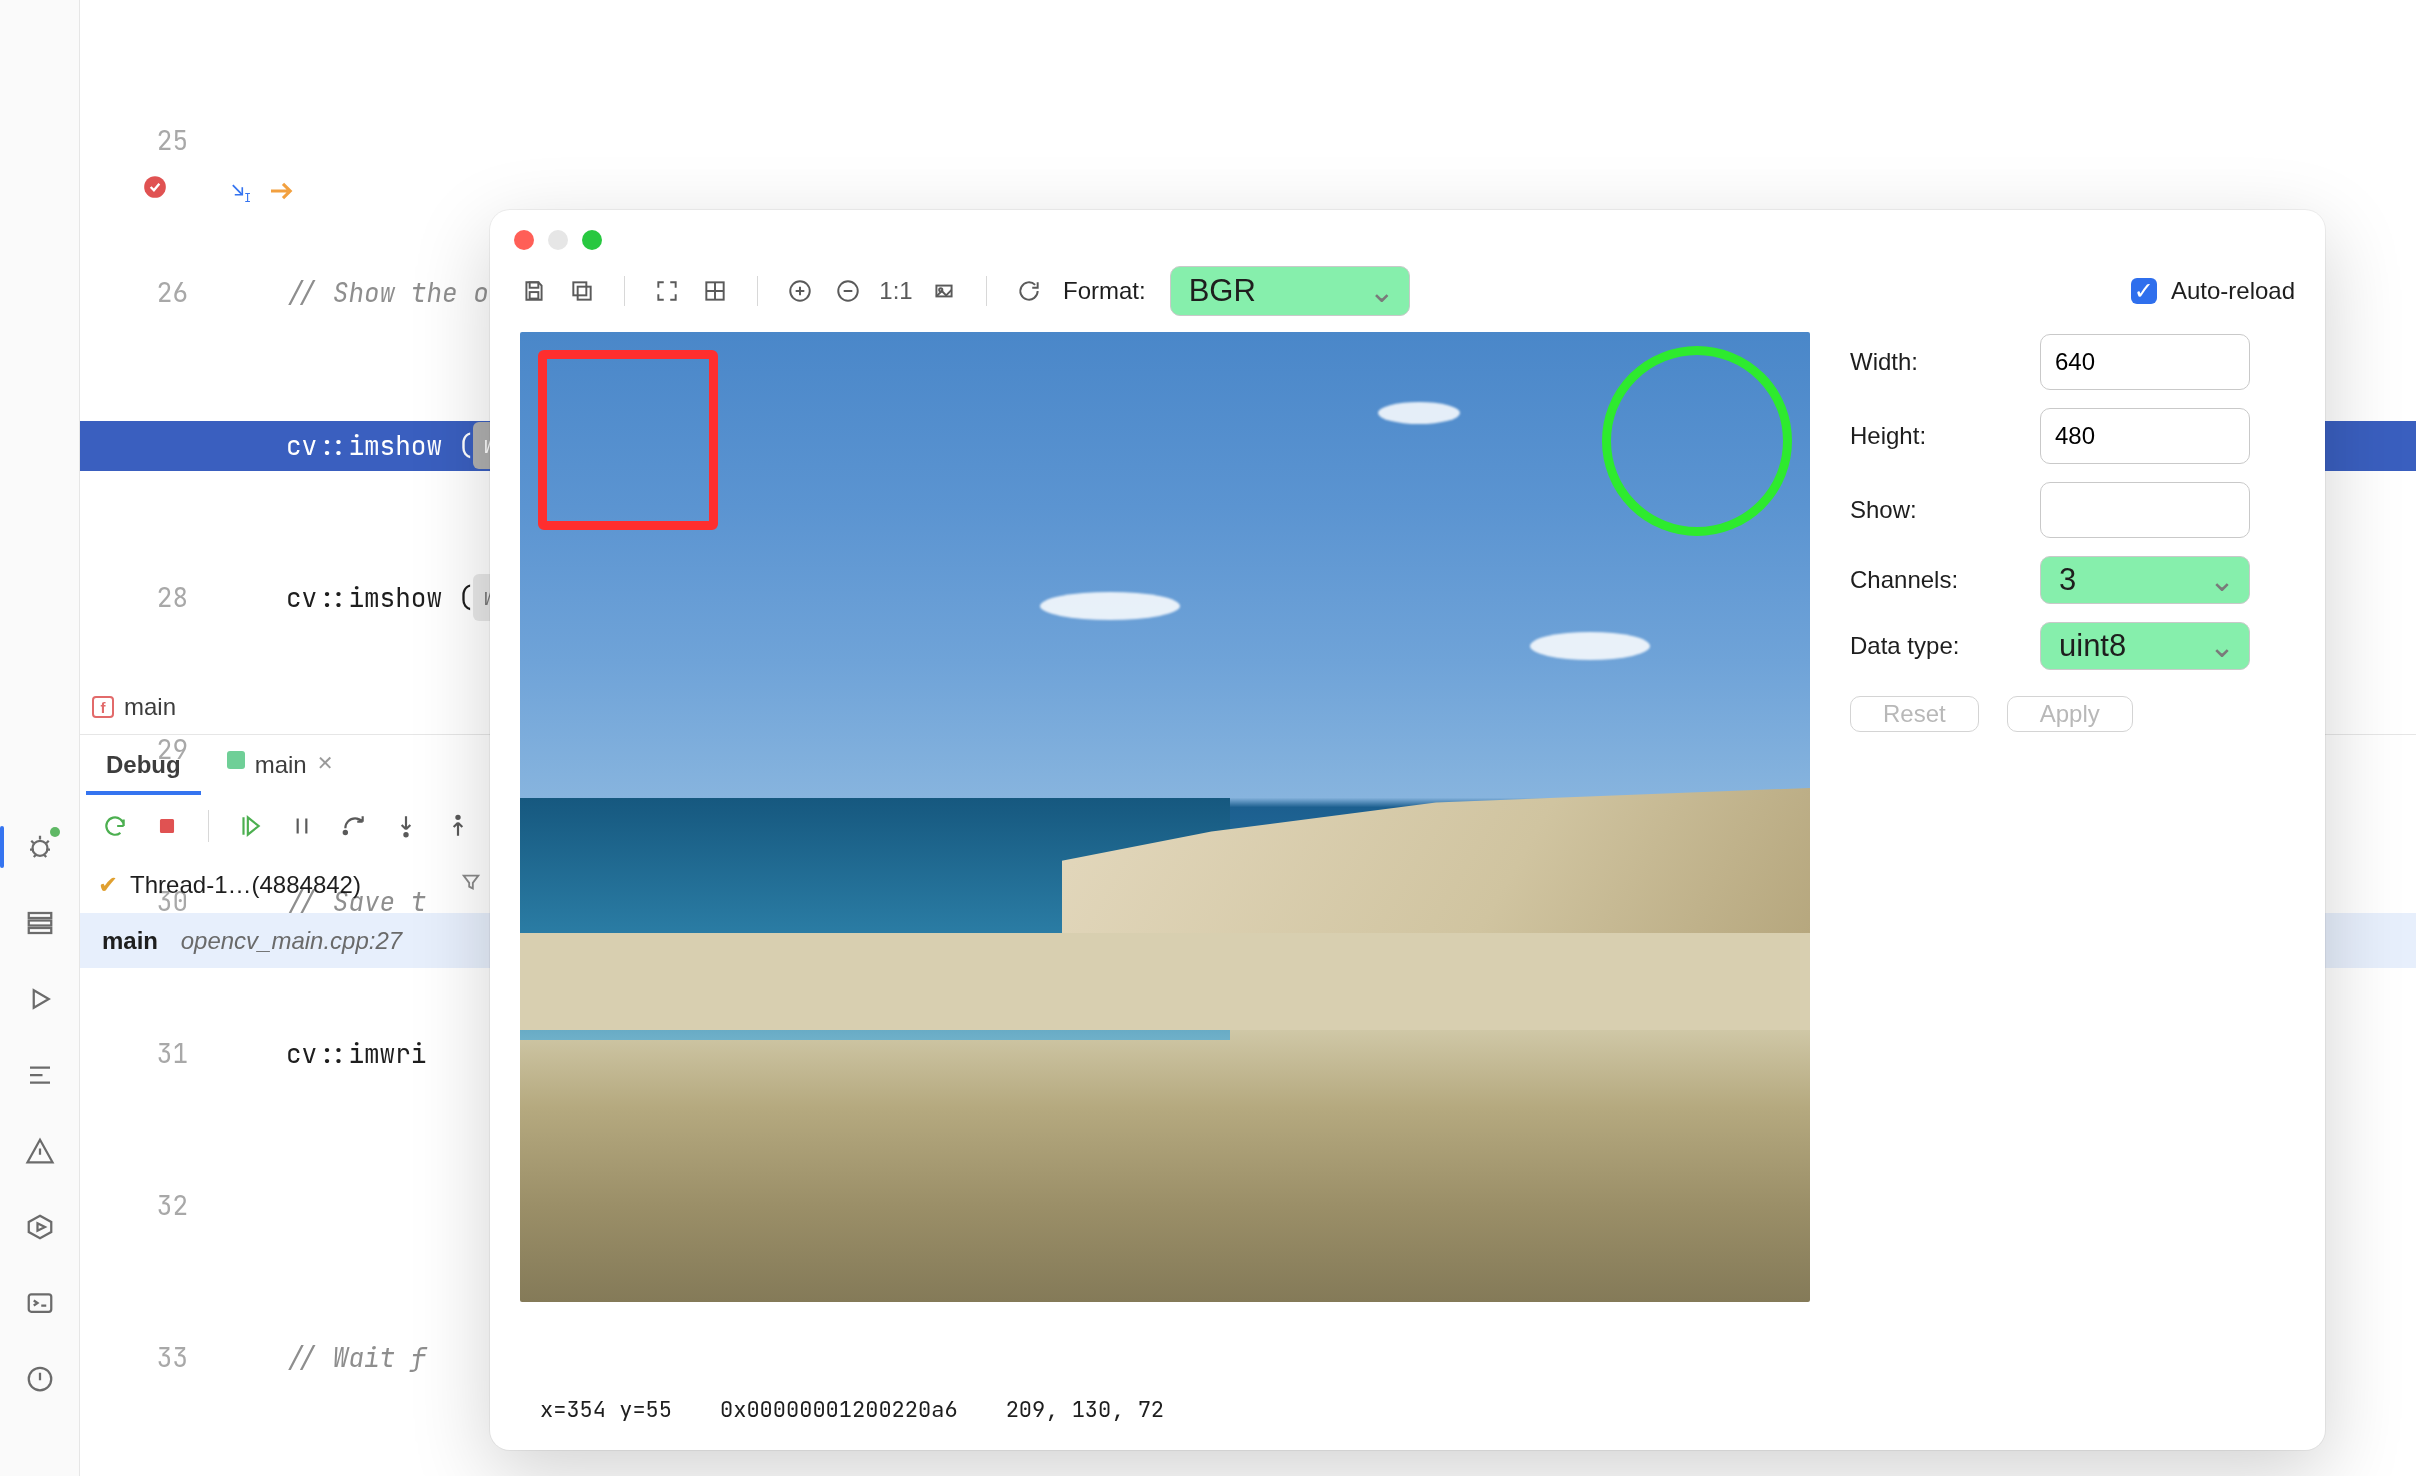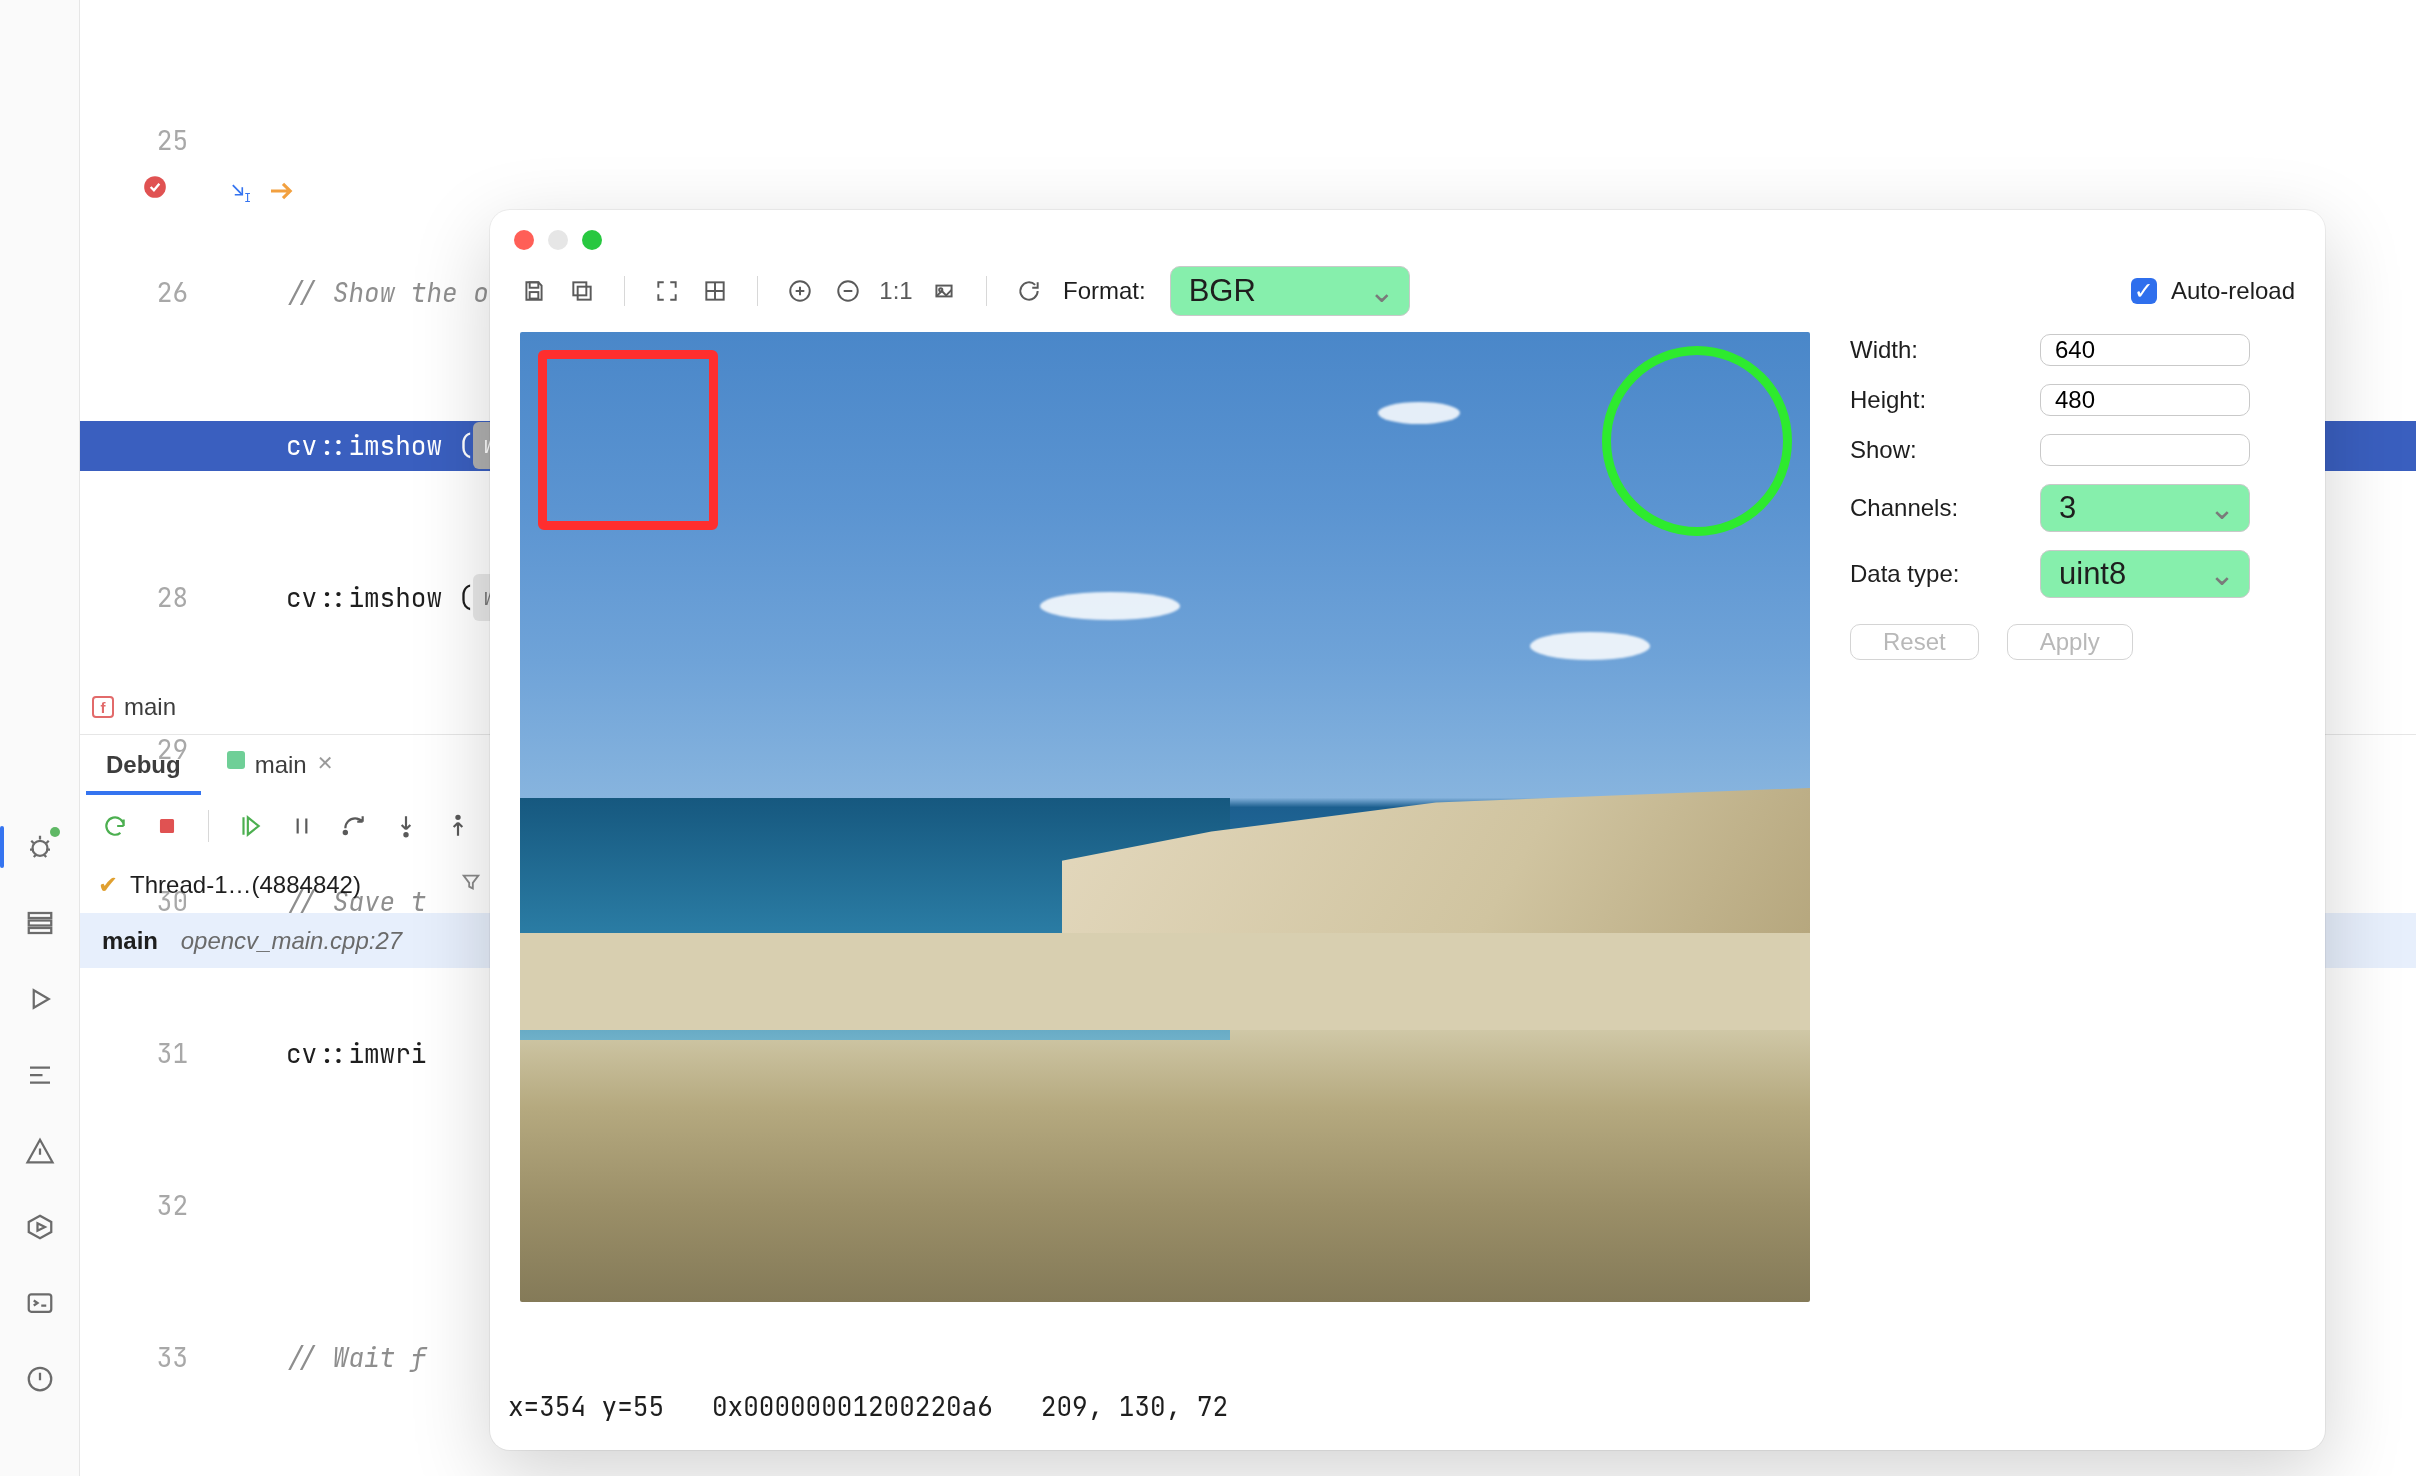--- a/index.html
+++ b/index.html
@@ -179,33 +179,33 @@
 }
 .green-circ {
   position:absolute; top:14px; right:18px; width:190px; height:190px;
   border:9px solid #2eea2e; border-radius:50%;
 }
 
 .side-form { display:flex; flex-direction:column; gap:18px; width:400px; padding-top:2px; }
 .form-row { display:flex; align-items:center; justify-content:space-between; gap:14px; }
 .form-row label { font-size:24px; }
 .tinput {
-  height:32px; width:210px; border:1.5px solid #c9c9c9; border-radius:10px;
+  height:56px; width:210px; border:1.5px solid #c9c9c9; border-radius:10px;
   padding:0 14px; font-size:24px; background:#fff;
 }
 .select.sm { min-width:210px; width:210px; height:48px; }
 .btn-row { display:flex; gap:28px; margin-top:8px; }
 .btn {
   height:36px; padding:0 32px; border:1.5px solid #d4d4d4; border-radius:10px;
   background:#fff; color:#b8b8b8; font-size:24px; display:flex; align-items:center;
 }
 
 .statusbar {
-  display:flex; align-items:center; gap:48px; padding:22px 18px 26px;
-  font-size:26px; font-family: "JetBrains Mono", Menlo, monospace;
+  display:flex; align-items:center; gap:48px; padding:22px 50px 26px;
+  font-size:22px; font-family: "JetBrains Mono", Menlo, monospace;
 }
 </style>
 </head>
 <body>
 
 <div class="left-strip">
   <div class="ic active" style="position:relative">
     <svg viewBox="0 0 24 24" fill="none" stroke="currentColor" stroke-width="1.8">
         <circle cx="12" cy="13" r="6"></circle>
         <path d="M12 3v3M5 7l2 2M19 7l-2 2M4 14h3M17 14h3M7 20l2-2M17 20l-2-2"></path>

